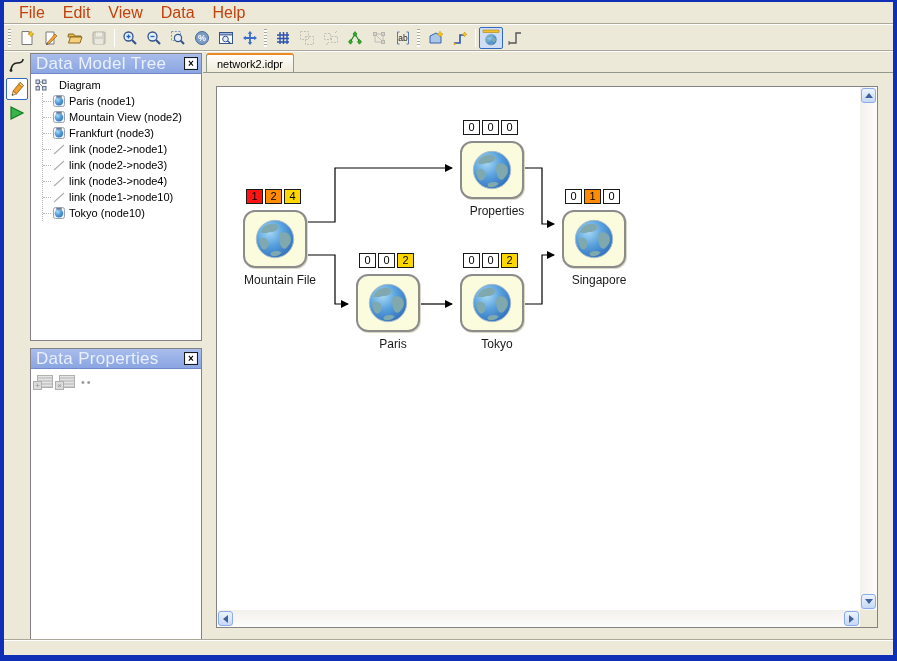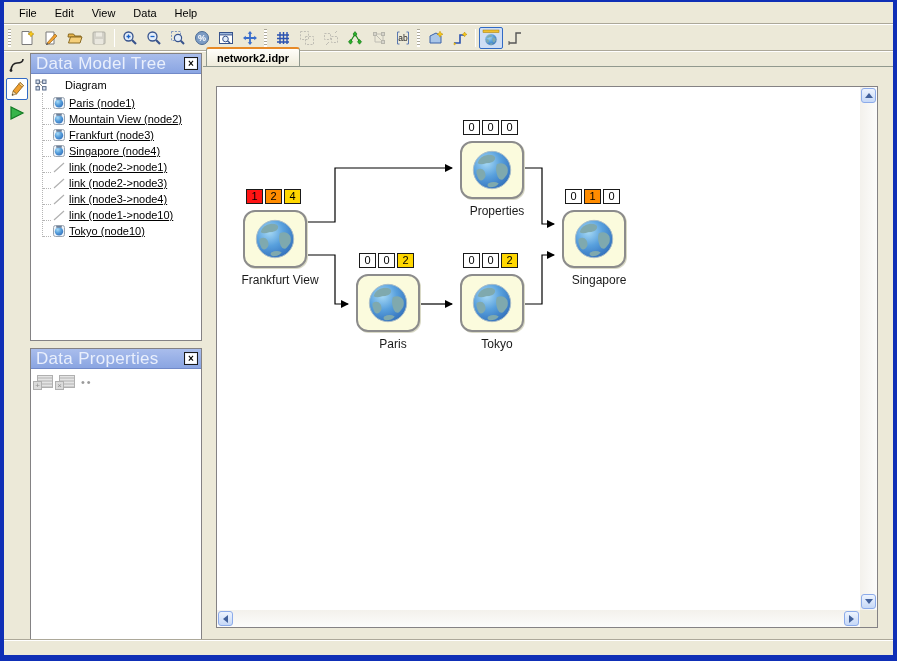--- a/index.html
+++ b/index.html
@@ -5,21 +5,21 @@
   * { margin:0; padding:0; box-sizing:border-box; }
   html,body { width:897px; height:661px; overflow:hidden;
     font-family:"Liberation Sans", sans-serif; }
   .window { position:absolute; inset:0; background:#0f2fb6; }
   .chrome { position:absolute; left:4px; top:2px; right:4px; bottom:6px;
     background:#ece9d8; overflow:hidden; }
 
   
   .menubar { position:absolute; left:0; top:0; right:0; height:21px;
     display:flex; align-items:center; padding-left:6px; }
-  .menu-item { font-size:11px; color:#000000; padding:3px 9px; cursor:default; }
+  .menu-item { font-size:16px; color:#c2410c; padding:3px 9px; cursor:default; }
   .groove { position:absolute; left:0; right:0; height:2px;
     border-top:1px solid #aca899; border-bottom:1px solid #fff; }
   .g1 { top:21px; } .g2 { top:48px; } .g3 { top:637px; }
 
   
   .toolbar { position:absolute; left:0; top:23px; right:0; height:25px;
     display:flex; align-items:center; padding-left:2px; }
   .gripper { width:5px; height:18px; margin:0 2px;
     background:repeating-linear-gradient(#aca899 0 1px, #fff 1px 3px);
     background-size:3px 3px; background-repeat:repeat-y; }
@@ -45,40 +45,40 @@
     background:linear-gradient(#a9bdec,#8aa5e2); padding:0 3px 0 5px;
     border-bottom:1px solid #7189c8; }
   .panel-title { flex:1; font-size:17px; color:#e9effc; letter-spacing:.3px;
     white-space:nowrap; overflow:hidden; }
   .panel-close { width:14px; height:13px; background:#fff; border:1px solid #1a1a1a;
     box-shadow:0 0 0 1px #e9effc inset; color:#000; font-size:10px; font-weight:bold;
     line-height:11px; text-align:center; cursor:default; }
 
   
   .tree { padding:3px 2px 0 4px; font-size:11px; color:#000; }
-  .tree-root { display:flex; align-items:center; height:16px; gap:14px; }
+  .tree-root { display:flex; align-items:center; height:16px; gap:8px; }
   .tree-children { margin-left:7px; border-left:1px dotted #b5b5b5; }
-  .tree-row { display:flex; align-items:flex-end; height:16px;text-decoration:underline; }
+  .tree-row { display:flex; align-items:center; height:16px; }
   .tree-dash { width:8px; border-top:1px dotted #b5b5b5; margin-right:2px; }
   .tree-ic { width:12px; height:12px; flex:0 0 12px; margin-right:4px; }
   .tree-label { white-space:nowrap; }
 
   
   .props-toolbar { display:flex; align-items:center; gap:6px; padding:6px 6px; }
   .pico { width:16px; height:13px; position:relative; filter:grayscale(1) opacity(.55); }
   .pico .sheet { position:absolute; inset:0; background:#9aa2ac; border:1px solid #6a7078;
     background-image:repeating-linear-gradient(#c9ced4 0 1px, transparent 1px 3px); }
   .pico .ov { position:absolute; left:-4px; bottom:-2px; width:9px; height:9px;
     background:#b8bec6; border:1px solid #6a7078; font-size:8px; line-height:8px;
     text-align:center; color:#30343a; }
   .props-more { font-size:11px; color:#9a9a9a; letter-spacing:2px; }
 
   
-  .tabbar { position:absolute; left:199px; top:45px; right:0; height:20px;
-    border-bottom:1px solid #91998e;font-weight:bold; }
+  .tabbar { position:absolute; left:199px; top:51px; right:0; height:20px;
+    border-bottom:1px solid #91998e; }
   .tab { position:absolute; left:3px; bottom:0; height:19px; padding:0 10px;
     background:linear-gradient(#fffefa,#efecdb); border:1px solid #91998e; border-bottom:none;
     border-top:2px solid #e78a27; border-radius:3px 3px 0 0;
     font-size:11px; display:flex; align-items:center; color:#000; }
 
   .frame { position:absolute; left:212px; top:84px; width:662px; height:542px;
     border:1px solid #848284; background:#ece9d8;
     display:grid; grid-template-columns:1fr 17px; grid-template-rows:1fr 17px; }
   .canvas { background:#fff; position:relative; overflow:hidden; }
 
@@ -349,27 +349,20 @@
         <div class="tree-row">
           <span class="tree-dash"></span>
           <svg class="tree-ic">
                 <use href="#ic-tree-node"></use>
               </svg>
           <span class="tree-label">Frankfurt (node3)</span>
             </div>
         <div class="tree-row">
           <span class="tree-dash"></span>
           <svg class="tree-ic">
-                <use href="#ic-tree-node"></use>
-              </svg>
-          <span class="tree-label">Singapore (node4)</span>
-            </div>
-        <div class="tree-row">
-          <span class="tree-dash"></span>
-          <svg class="tree-ic">
                 <use href="#ic-tree-link"></use>
               </svg>
           <span class="tree-label">link (node2-&gt;node1)</span>
             </div>
         <div class="tree-row">
           <span class="tree-dash"></span>
           <svg class="tree-ic">
                 <use href="#ic-tree-link"></use>
               </svg>
           <span class="tree-label">link (node2-&gt;node3)</span>
@@ -441,21 +434,21 @@
       <div class="badges" style="left:29px; top:102px;">
         <span class="badge" style="background: rgb(255, 20, 20);">1</span>
         <span class="badge" style="background: rgb(255, 140, 0);">2</span>
         <span class="badge" style="background: rgb(255, 215, 0);">4</span>
       </div>
       <div class="dnode" style="left:26px; top:123px;">
         <svg>
               <use href="#globe"></use>
             </svg>
       </div>
-      <div class="nlabel" style="left:-2px; top:186px;">Frankfurt View</div>
+      <div class="nlabel" style="left:-2px; top:186px;">Mountain File</div>
 
       <div class="badges" style="left:246px; top:33px;">
         <span class="badge" style="background: rgb(255, 255, 255);">0</span>
         <span class="badge" style="background: rgb(255, 255, 255);">0</span>
         <span class="badge" style="background: rgb(255, 255, 255);">0</span>
       </div>
       <div class="dnode" style="left:243px; top:54px;">
         <svg>
               <use href="#globe"></use>
             </svg>

